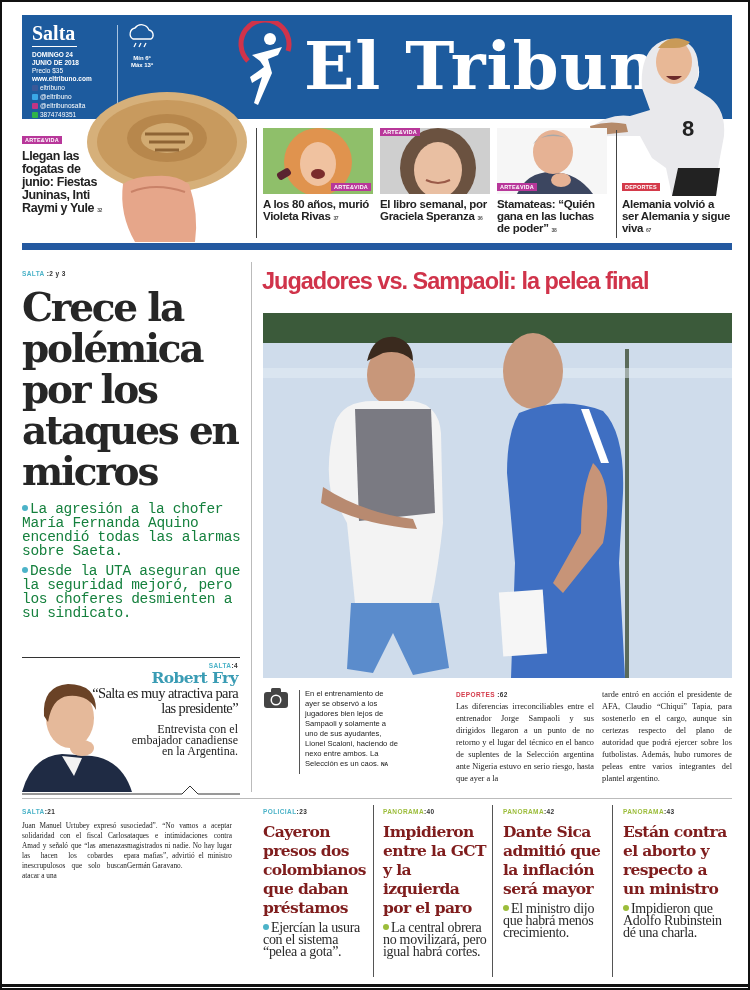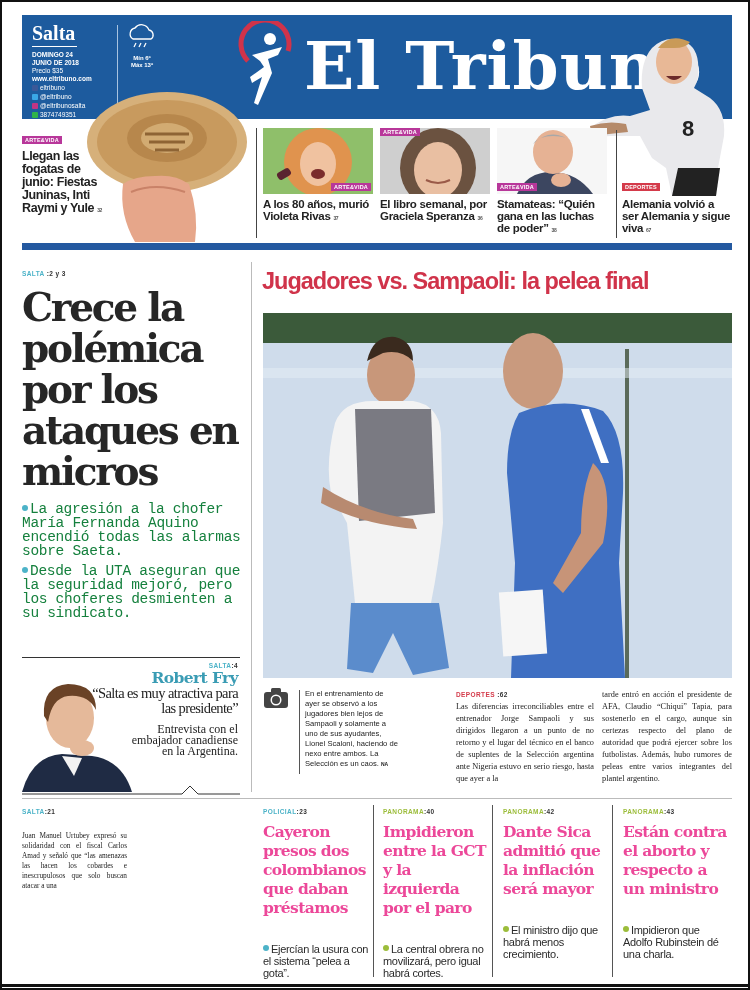--- a/index.html
+++ b/index.html
@@ -54,35 +54,35 @@
   .fry-photo { position: absolute; left: 22px; top: 676px; width: 130px; height: 116px; }
   .fry-box { position: absolute; left: 125px; top: 662px; width: 113px; text-align: right; }
   .fry-name { font-family: "DejaVu Serif", serif; font-weight: bold; font-size: 15.5px; line-height: 17px; color: #3a9cb4; letter-spacing: -.6px; }
   .fry-quote { font-family: "Liberation Serif", serif; font-size: 14.5px; line-height: 15px; color: #222; letter-spacing: -.6px; margin-left: -40px; }
   .fry-desc { font-family: "Liberation Serif", serif; font-size: 12px; line-height: 11px; color: #222; margin-top: 8px; }
 
   
   .urt { position: absolute; left: 22px; top: 808px; width: 222px; }
   .urt-title { font-family: "DejaVu Serif", serif; font-weight: bold; font-size: 20.5px; line-height: 23px; letter-spacing: -1.2px; color: #262626; margin-top: 6px; }
   .urt-sub { font-family: "Liberation Serif", serif; font-size: 12px; line-height: 13px; color: #2b2b2b; margin-top: 3px; letter-spacing: -.1px; }
-  .urt-body { display: flex; margin-top: 16px; }
+  .urt-body { display: flex; margin-top: 6px; }
   .urt-col { width: 105px; font-family: "Liberation Serif", serif; font-size: 7.3px; line-height: 10px; color: #222; text-align: justify; }
 
   
   .big-head { position: absolute; left: 262px; top: 266px; width: 472px; font-weight: bold; font-size: 23.5px; line-height: 30px; color: #d0334a; letter-spacing: -1px; white-space: nowrap; }
   .main-photo { position: absolute; left: 263px; top: 313px; width: 469px; height: 365px; overflow: hidden; }
 
   .caption-cam { position: absolute; left: 264px; top: 688px; width: 24px; height: 20px; }
   .caption { position: absolute; left: 305px; top: 689px; width: 95px; font-size: 7.6px; line-height: 10px; color: #222; }
   .story-col { position: absolute; top: 689px; width: 138px; font-family: "Liberation Serif", serif; font-size: 8.3px; line-height: 12px; color: #222; text-align: justify; }
 
   
   .bcol { position: absolute; top: 808px; width: 108px; }
-  .bcol-title { font-family: "DejaVu Serif", serif; font-weight: bold; font-size: 15.5px; line-height: 19px; color: #ec4899; letter-spacing: -.6px; margin-top: 7px; }
-  .bcol-sub { font-family: Liberation Sans, sans-serif; font-size: 11px; line-height: 12px; color: #2b2b2b; margin-top: 26px; letter-spacing: -.3px; }
+  .bcol-title { font-family: "DejaVu Serif", serif; font-weight: bold; font-size: 15.5px; line-height: 19px; color: #7f1d1d; letter-spacing: -.6px; margin-top: 7px; }
+  .bcol-sub { font-family: Liberation Serif, serif; font-size: 14px; line-height: 12px; color: #2b2b2b; margin-top: 5px; letter-spacing: -.3px; }
   .bottom-rule { position: absolute; left: 0; top: 984px; width: 750px; height: 3px; background: #111; }
 </style>
 </head>
 <body>
 
 <div class="frame"></div>
 
 <div class="masthead">
   <div class="mh-left">
     <div class="mh-city">Salta</div>
@@ -231,20 +231,21 @@
   <div class="fry-desc">Entrevista con el embajador canadiense en la Argentina.</div>
 </div>
 <svg style="position:absolute; left:22px; top:784px;" width="218" height="12" viewBox="0 0 218 12">
   <polyline points="0,10 160,10 168,2 176,10 218,10" fill="none" stroke="#333" stroke-width="1"></polyline>
 </svg>
 
 <div class="urt">
   <div class="kicker"><span class="k-cyan">SALTA</span><span class="k-dark">:</span><span class="k-dark">21</span></div>
   <div class="urt-body">
     <div class="urt-col">Juan Manuel Urtubey expresó su solidaridad con el fiscal Carlos Amad y señaló que “las amenazas las hacen los cobardes e inescrupulosos que solo buscan atacar a una</div>
+    <div class="urt-col">sociedad”. “No vamos a aceptar ataques e intimidaciones contra magistrados ni nadie. No hay lugar para mafias”, advirtió el ministro Germán Garavano.</div>
   </div>
 </div>
 
 <div class="big-head">Jugadores vs. Sampaoli: la pelea final</div>
 <div class="main-photo">
   <svg width="469" height="365" viewBox="0 0 469 365">
     <rect width="469" height="365" fill="#d9e4ee"></rect>
     <rect width="469" height="36" fill="#3b5a3a"></rect>
     <rect x="0" y="30" width="469" height="335" fill="#cfdceb"></rect>
     <rect x="362" y="36" width="4" height="329" fill="#5a6a5a"></rect>

